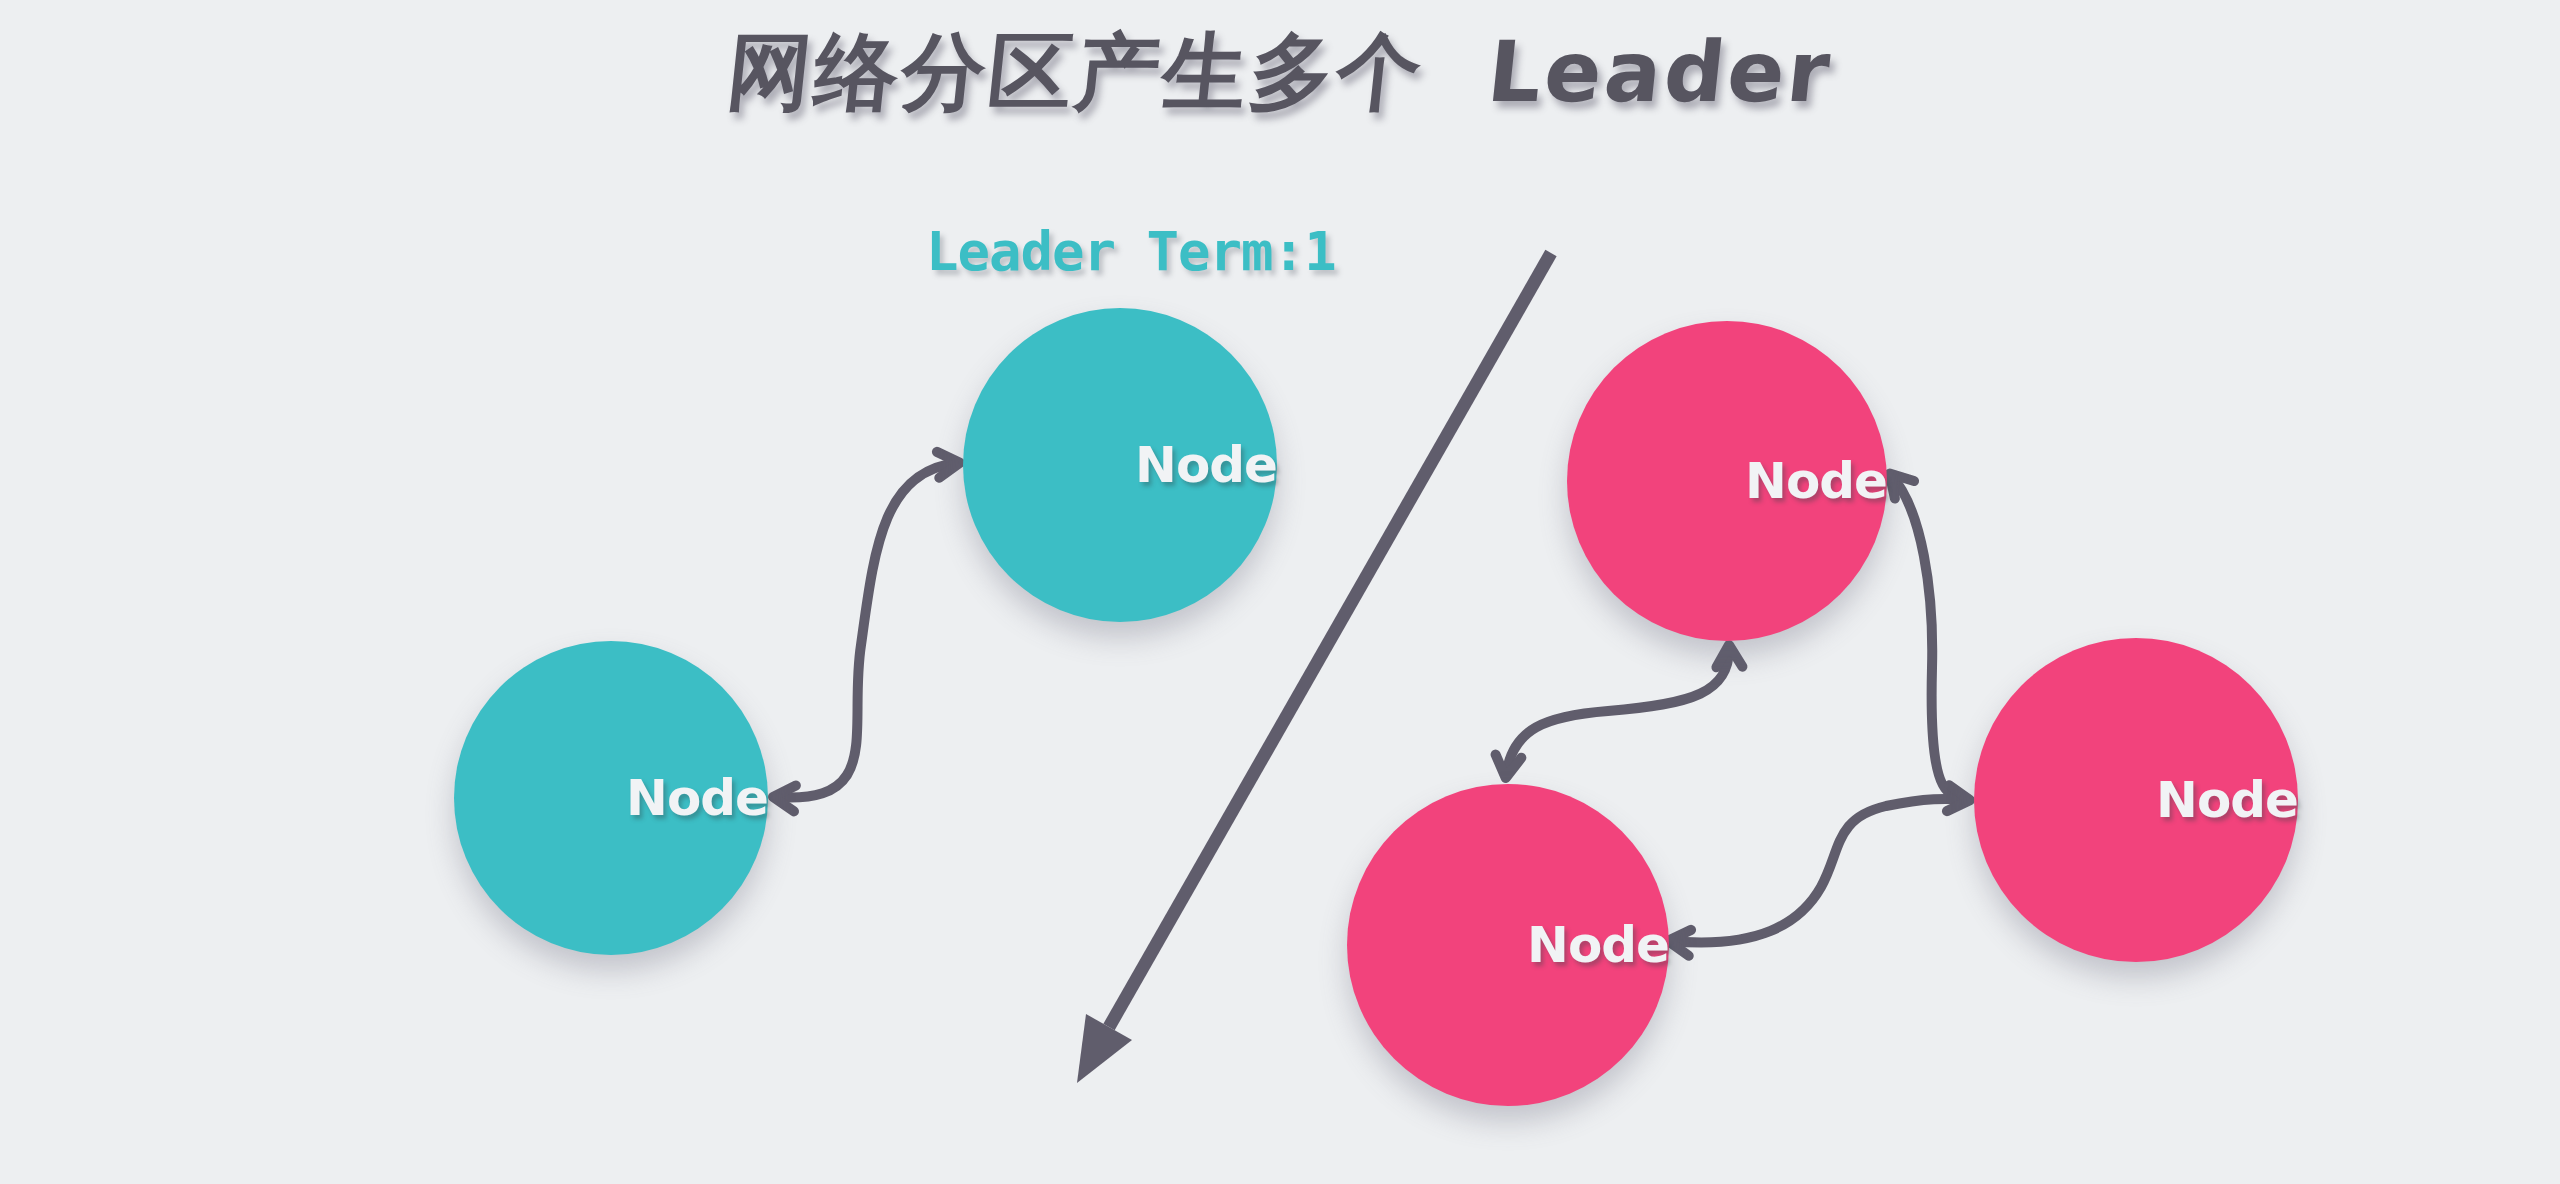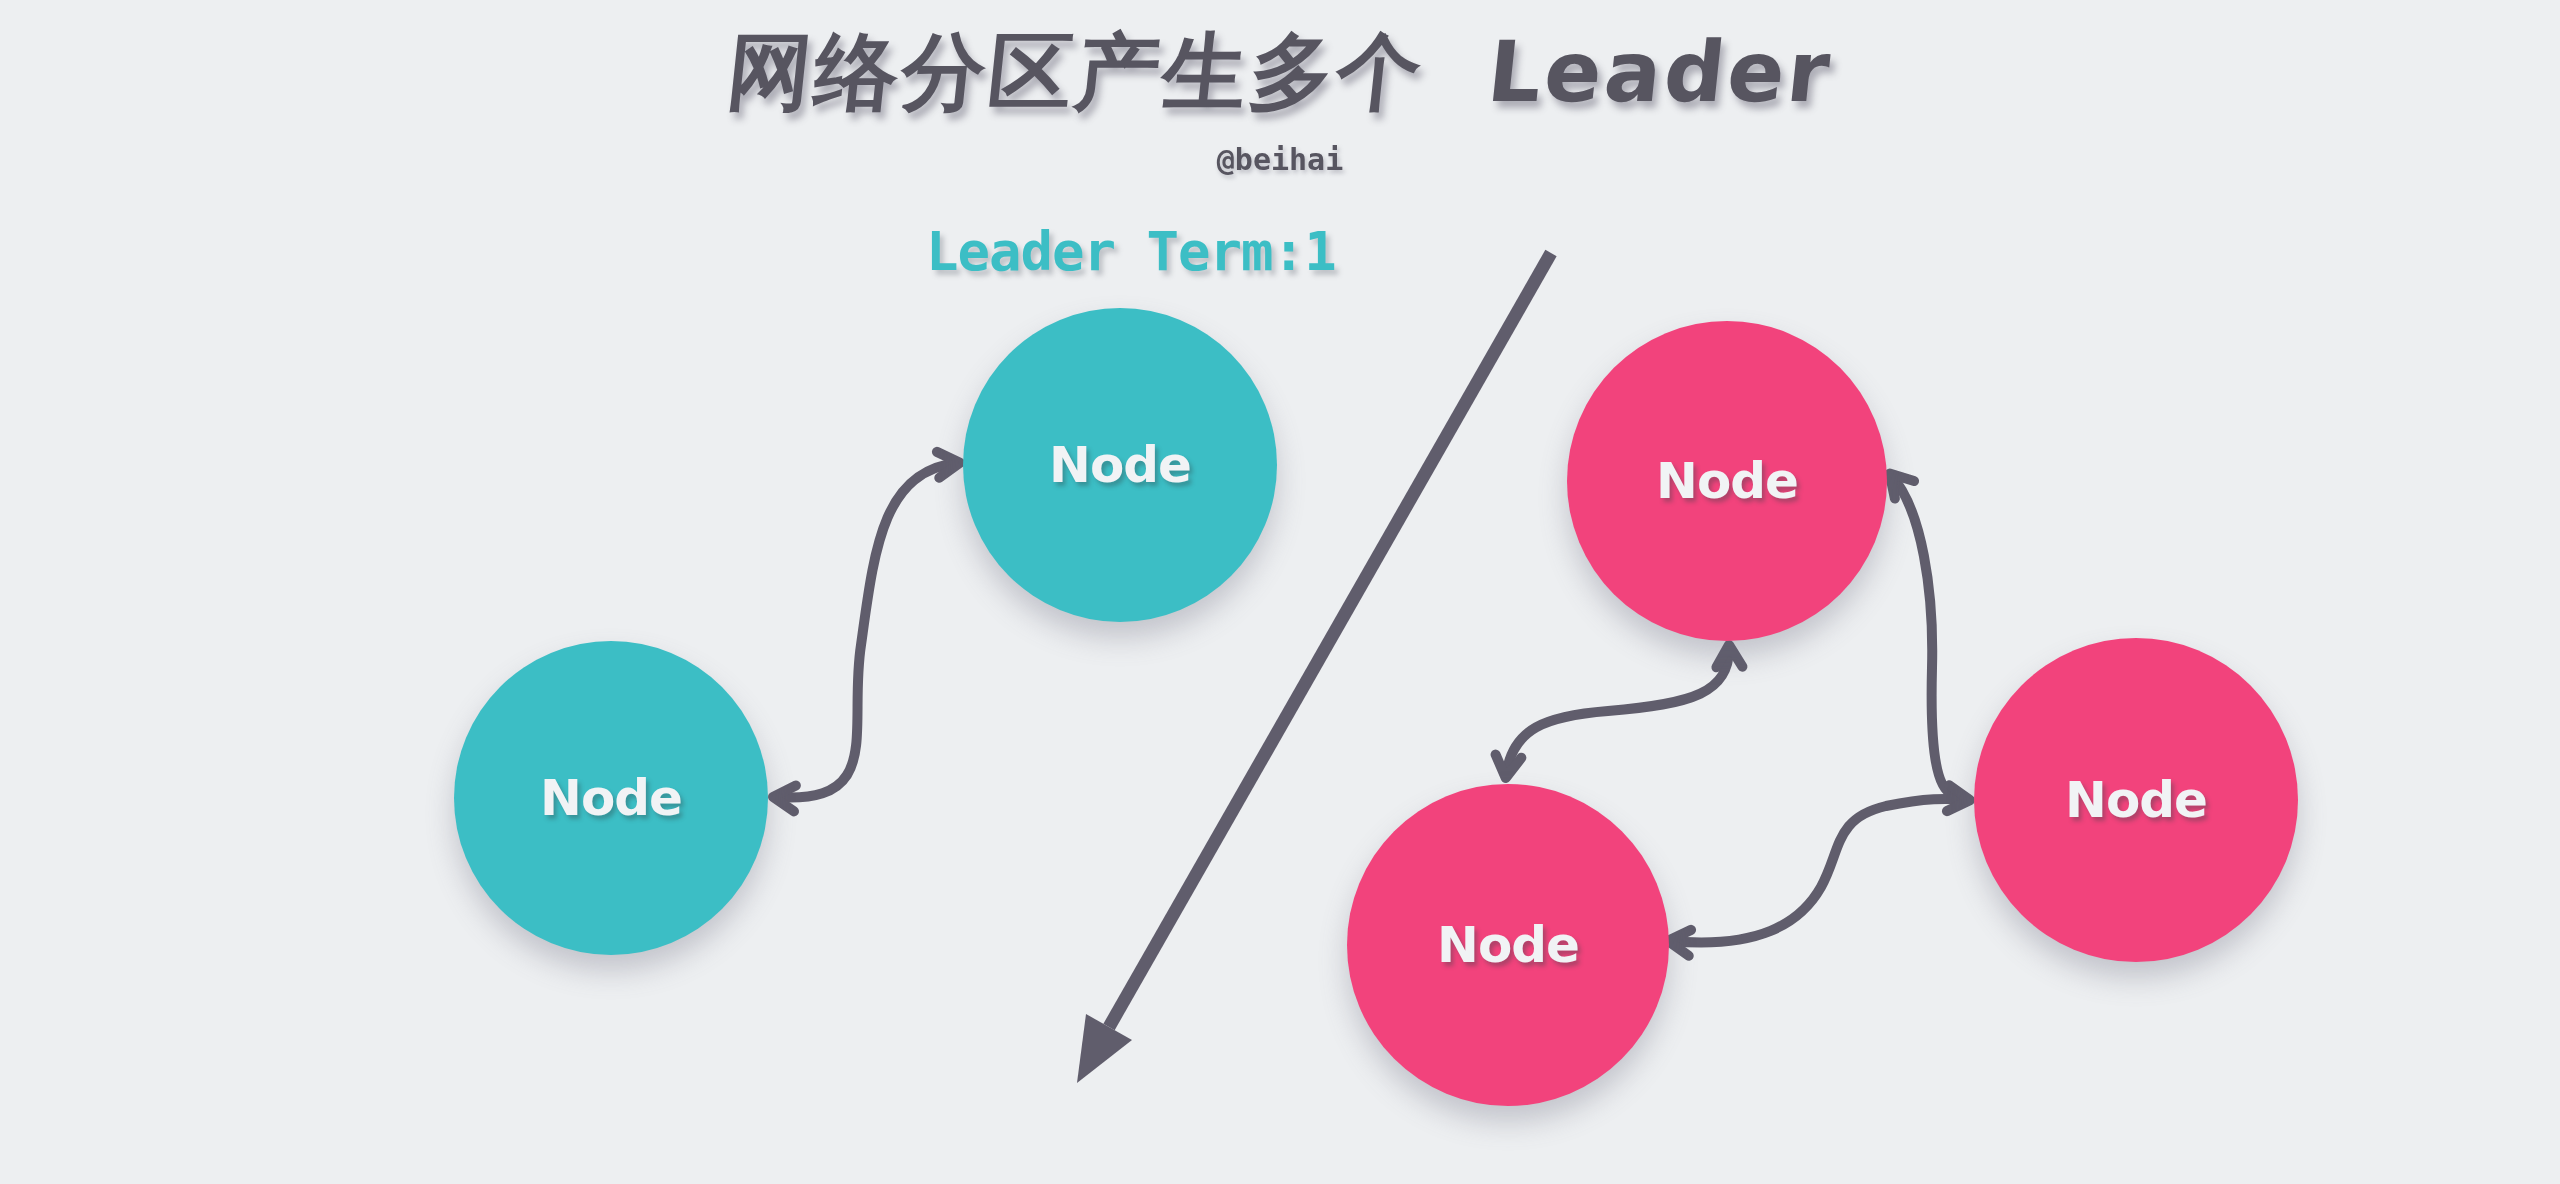--- a/index.html
+++ b/index.html
@@ -78,21 +78,21 @@
     white-space: pre;
     text-shadow: 4px 5px 5px rgba(135, 140, 148, 0.45);
   }
   .term-1 { left: 926px; top: 220px; color: var(--teal, #3CBEC5); }
   .term-2 { left: 1941px; top: 556px; color: var(--pink, #F2437C); }
   .node {
     position: absolute;
     border-radius: 50%;
     display: flex;
     align-items: center;
-    justify-content: center;
+    justify-content: flex-end;
     box-shadow: 0 16px 28px rgba(100, 100, 118, 0.30);
   }
   .node-teal { background: var(--teal, #3CBEC5); }
   .node-pink { background: var(--pink, #F2437C); }
   .node-label {
     color: var(--node_text, #F1F3F5);
     font-weight: bold;
     font-size: 50px;
     letter-spacing: -1px;
     text-shadow: 3px 4px 4px rgba(45, 65, 70, 0.35);
@@ -118,21 +118,20 @@
 
     <path class="conn" d="M 1670 941 C 1758 949 1800 924 1821 887 C 1841 851 1834 818 1886 806 C 1926 798 1946 798 1968 800" marker-start="url(#vhead)" marker-end="url(#vhead)"></path>
 
     <g>
       <line class="partition-stroke" x1="1551" y1="253" x2="1109" y2="1027"></line>
       <polygon class="partition-fill" points="1077,1083 1086,1014 1132,1040"></polygon>
     </g>
   </svg>
 
   <h1 class="title">网络分区产生多个  Leader</h1>
-  <div class="author">@beihai</div>
 
   <div class="term term-1">Leader Term:1</div>
 
   <div class="node node-teal" style="left:963px; top:308px; width:314px; height:314px;">
     <span class="node-label">Node</span>
   </div>
   <div class="node node-teal" style="left:454px; top:641px; width:314px; height:314px;">
     <span class="node-label">Node</span>
   </div>
 

